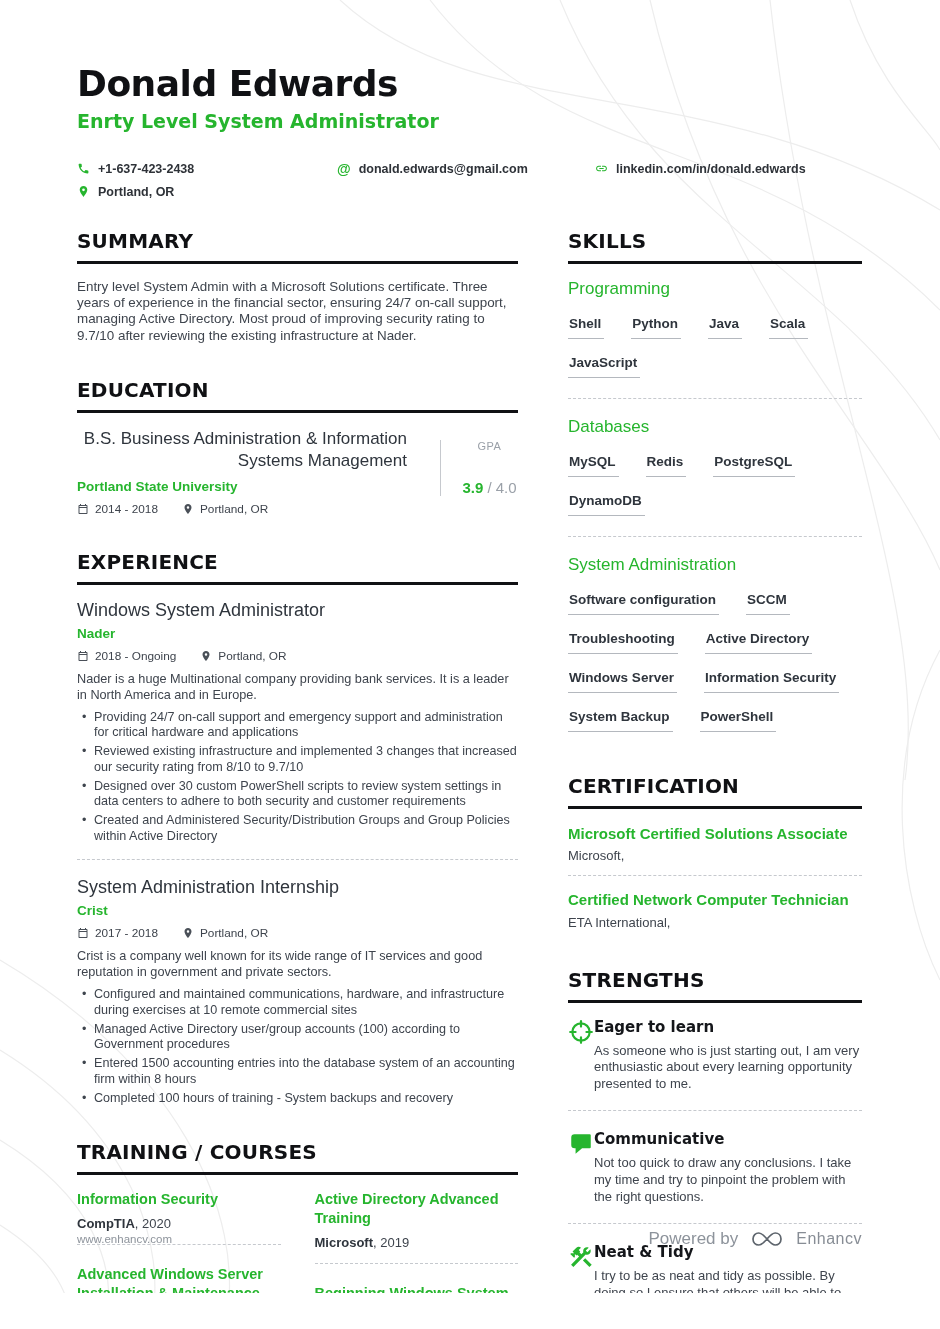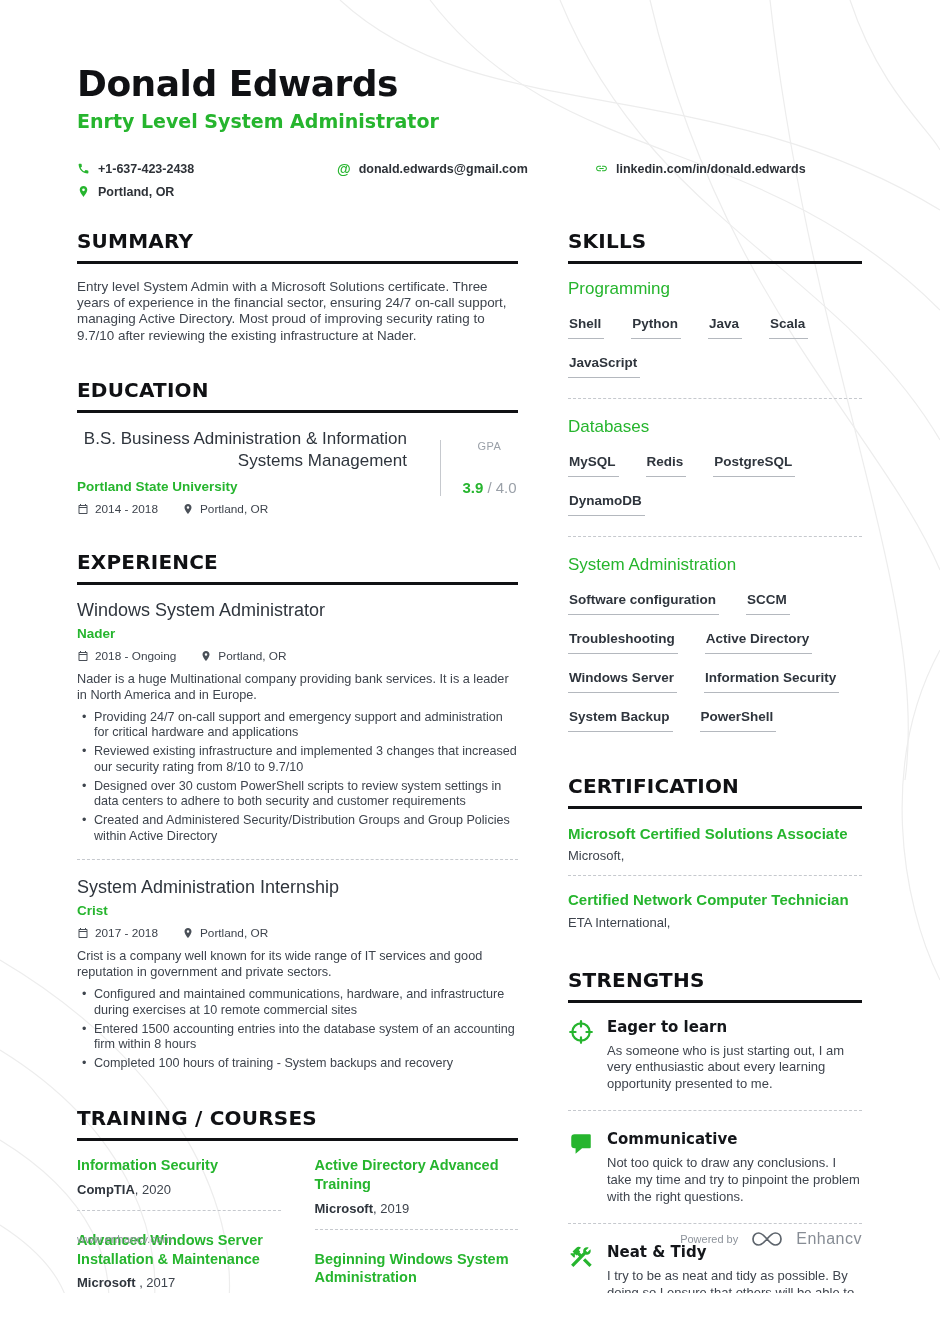--- a/index.html
+++ b/index.html
@@ -63,31 +63,31 @@
   
   .skill-group-name{ font-size:17px; color:var(--accent); margin:2px 0 17px; }
   .tags{ display:flex; flex-wrap:wrap; gap:16px 27px; }
   .tag{ font-weight:bold; font-size:13.5px; color:#2f353d; border-bottom:1px solid #b4b8be; padding:0 3px 7px 1px; }
 
   
   .cert-title{ font-weight:bold; font-size:15px; color:var(--accent); line-height:1.3; }
   .cert-org{ margin-top:5px; font-size:13px; color:var(--body); }
 
   
-  .strength{ display:flex; gap:13px; }
+  .strength{ display:flex; }
   .strength > svg{ width:26px; height:26px; color:var(--accent); flex:none; margin-top:1px; }
   .strength-title{ font-family:"DejaVu Sans", sans-serif; font-weight:bold; font-size:15px; color:#14161a; }
   .strength-text{ margin-top:7px; font-size:13px; line-height:1.3; color:var(--body); }
 
   
   .footer{ position:absolute; z-index:1; left:77px; right:78px; bottom:44px;
            display:flex; justify-content:space-between; align-items:center; }
   .site{ font-size:11.5px; color:#8d939b; }
   .powered{ display:flex; align-items:center; gap:12px; }
-  .powered-label{ font-size:11px; color:#8d939b; }
+  .powered-label{ font-size:17px; color:#8d939b; }
   .logo svg{ width:34px; height:20px; color:#5d646c; display:block; }
   .brand-name{ font-size:16px; color:#878d95; letter-spacing:0.5px; }
 </style>
 </head>
 <body>
 
 <div class="page">
 
   <svg class="bg" width="940" height="1329" viewBox="0 0 940 1329" fill="none">
     <g stroke="#ededed" stroke-width="1.2" fill="none">
@@ -218,20 +218,21 @@
               <span class="m">
                 <svg viewBox="0 0 24 24">
                     <path fill="currentColor" d="M12 2C8.13 2 5 5.13 5 8.9c0 5.1 7 13.1 7 13.1s7-8 7-13.1C19 5.13 15.87 2 12 2zm0 9.4a2.5 2.5 0 1 1 0-5 2.5 2.5 0 0 1 0 5z"></path>
                   </svg>
                 <span>Portland, OR</span>
               </span>
             </div>
             <div class="desc">Crist is a company well known for its wide range of IT services and good reputation in government and private sectors.</div>
             <ul class="bullets">
               <li>Configured and maintained communications, hardware, and infrastructure during exercises at 10 remote commercial sites</li>
+              <li>Managed Active Directory user/group accounts (100) according to Government procedures</li>
               <li>Entered 1500 accounting entries into the database system of an accounting firm within 8 hours</li>
               <li>Completed 100 hours of training - System backups and recovery</li>
             </ul>
           </div>
         </section>
 
         <section class="section">
           <h2 class="sec-head">TRAINING / COURSES</h2>
           <div class="courses">
             <div class="course-col">

